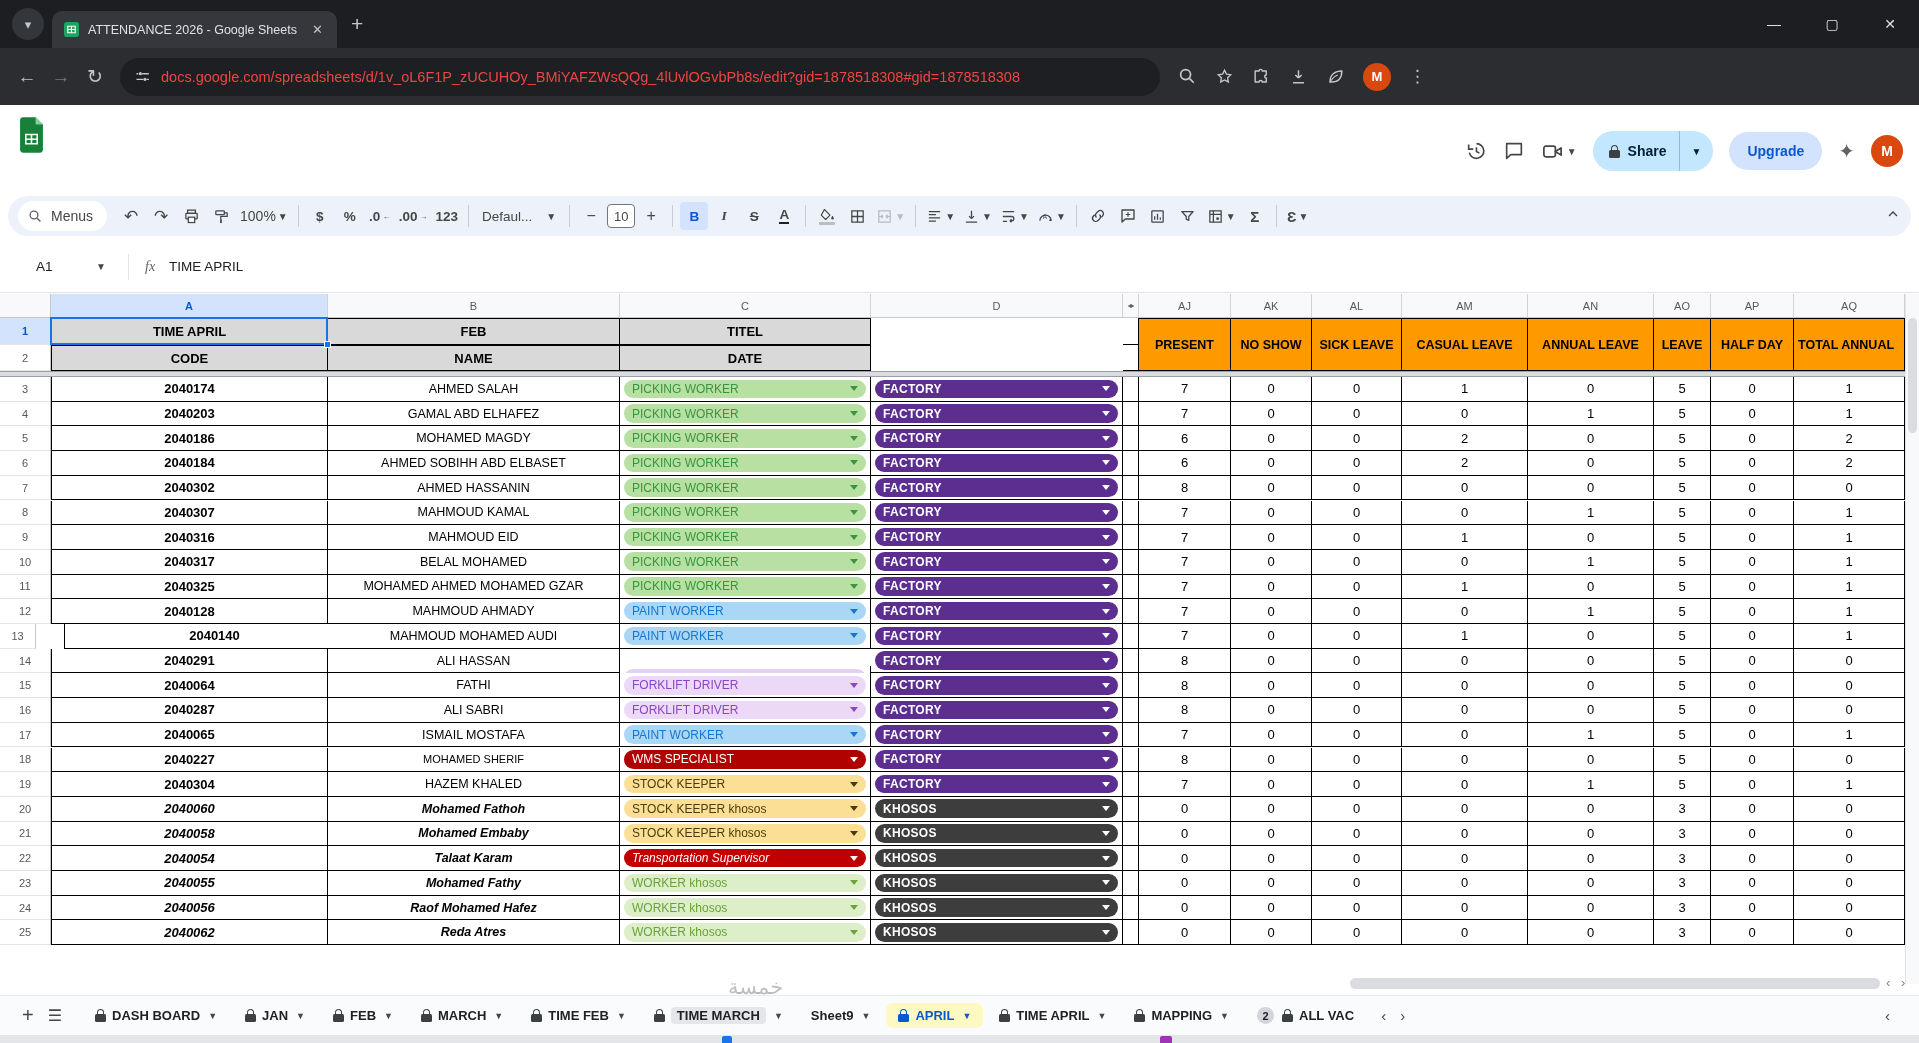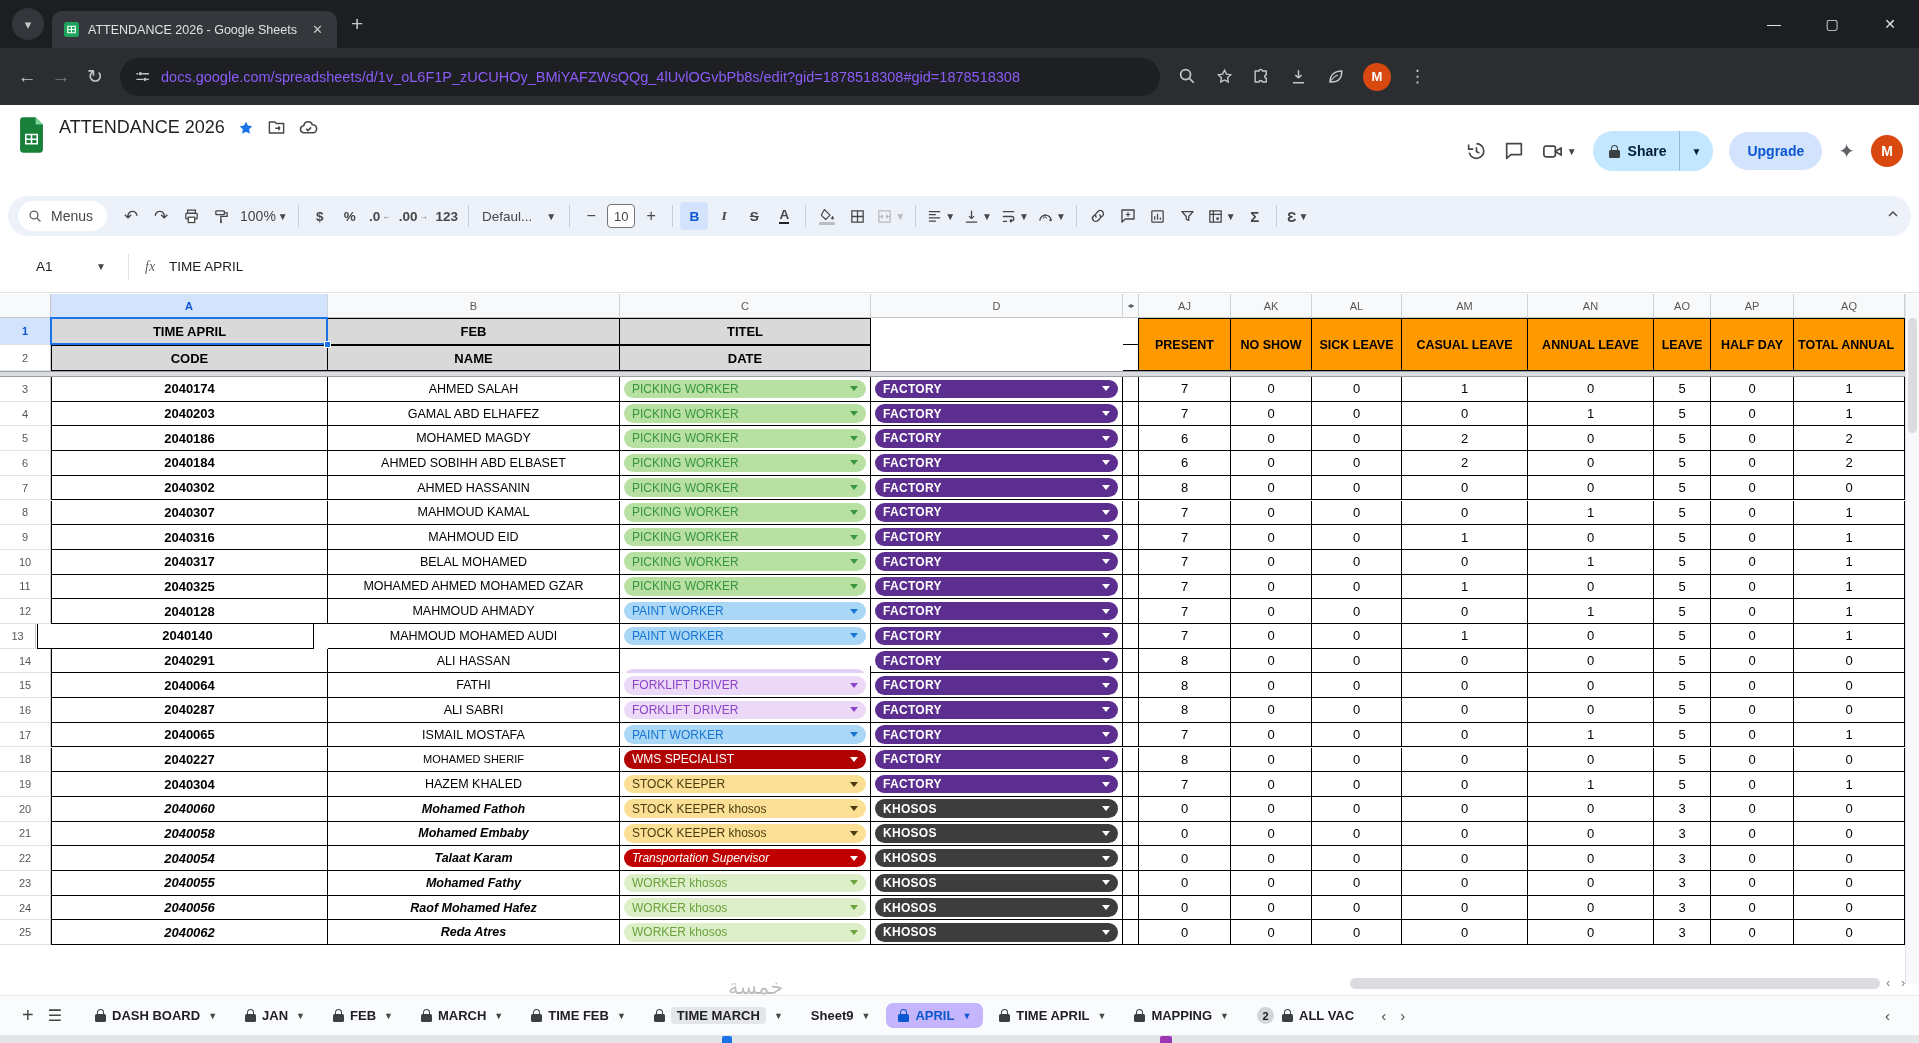--- a/index.html
+++ b/index.html
@@ -16,21 +16,21 @@
   .btab .ttl{flex:1;overflow:hidden;white-space:nowrap;text-overflow:ellipsis;}
   .btab .x{color:#c4c7c5;font-size:13px;padding:0 4px;}
   .newtab{color:#c4c7c5;font-size:21px;margin-left:14px;font-weight:400;}
   .winctl{margin-left:auto;display:flex;align-items:center;gap:0;height:100%;}
   .winctl span{width:58px;height:100%;display:flex;align-items:center;justify-content:center;color:#dfe1e5;font-size:14px;}
   .urlbar{position:absolute;left:0;top:48px;width:100%;height:57px;background:#2b2d31;display:flex;align-items:center;}
   .navic{color:#c4c7c5;font-size:19px;width:34px;text-align:center;}
   .navic.dim{color:#77797c;}
   .urlpill{flex:0 0 1040px;height:38px;background:#1d1f23;border-radius:19px;display:flex;align-items:center;
     margin-left:8px;padding:0 14px;gap:10px;}
-  .urltext{color:#8b5cf6;font-size:14.5px;white-space:nowrap;overflow:hidden;}
+  .urltext{color:#ef4444;font-size:14.5px;white-space:nowrap;overflow:hidden;}
   .uicons{display:flex;align-items:center;gap:18px;margin-left:18px;}
   .avatar{width:28px;height:28px;border-radius:50%;background:#d9480f;color:#fff;font-size:13px;font-weight:700;
     display:flex;align-items:center;justify-content:center;}
 
   
   .gshead{position:absolute;left:0;top:105px;width:100%;height:88px;background:#fff;display:flex;}
   .gslogo{margin:12px 14px 0 18px;}
   .titleblock{padding-top:12px;}
   .titlerow{display:flex;align-items:center;gap:12px;}
   .doctitle{font-size:18px;color:#1f1f1f;}
@@ -108,21 +108,21 @@
   .hsarrow{position:absolute;color:#80868b;font-size:13px;}
 
   
   .tabbar{position:absolute;left:0;top:995px;width:100%;height:40px;background:#fafbfd;display:flex;align-items:center;
     border-top:1px solid #e8eaed;}
   .tb-plus{font-size:20px;color:#444746;margin:0 14px 0 22px;}
   .tb-menu{font-size:16px;color:#444746;margin-right:22px;letter-spacing:-1px;}
   .stab{display:flex;align-items:center;gap:6px;padding:5px 12px;border-radius:7px;font-size:13px;color:#202124;
     font-weight:600;white-space:nowrap;}
   .stab .dd{font-size:9px;color:#444746;margin-left:2px;}
-  .stab.active{background:#c4b5fd;color:#0b57d0;}
+  .stab.active{background:#fef9c3;color:#0b57d0;}
   .stab.active .dd{color:#0b57d0;}
   .lbl-muted{background:#e4e6e9;border-radius:4px;padding:1px 6px;}
   .clip{max-width:58px;overflow:hidden;}
   .lock{position:relative;width:11px;height:13px;display:inline-block;flex:0 0 11px;}
   .lock i{position:absolute;left:0;bottom:0;width:11px;height:8px;background:#3c4043;border-radius:1.5px;}
   .lock b{position:absolute;left:2px;top:0;width:7px;height:7px;border:1.6px solid #3c4043;border-bottom:none;border-radius:4px 4px 0 0;}
   .stab.active .lock i{background:#0b57d0;}
   .stab.active .lock b{border-color:#0b57d0;}
   .badge2{width:17px;height:17px;border-radius:50%;background:#d2d5d9;color:#202124;font-size:11px;font-weight:700;
     display:flex;align-items:center;justify-content:center;margin-right:2px;}
@@ -197,34 +197,20 @@
   <div class="gshead">
     <div class="gslogo">
       <svg width="27" height="36" viewBox="0 0 26 34">
           <path d="M2 3a3 3 0 0 1 3-3h12l7 7v24a3 3 0 0 1-3 3H5a3 3 0 0 1-3-3z" fill="#188038"></path>
           <path d="M17 0l7 7h-7z" fill="#7fd49a"></path>
           <path d="M7.5 16.5h11v9h-11z" fill="none" stroke="#fff" stroke-width="1.5"></path>
           <path d="M7.5 21h11M13 16.5v9" stroke="#fff" stroke-width="1.5"></path>
         </svg>
     </div>
     <div class="titleblock">
-      <div class="titlerow">
-        <span class="doctitle">ATTENDANCE 2026</span>
-        <svg width="18" height="18" viewBox="0 0 24 24">
-            <path d="M12 3.5l2.6 5.3 5.8.9-4.2 4.1 1 5.8-5.2-2.7-5.2 2.7 1-5.8-4.2-4.1 5.8-.9z" fill="#1a73e8"></path>
-          </svg>
-        <svg width="19" height="19" viewBox="0 0 24 24">
-            <path d="M3 5h7l2 2h9v12H3z" fill="none" stroke="#444746" stroke-width="1.8" stroke-linejoin="round"></path>
-            <path d="M10.5 13h6m0 0l-2.2-2.2M16.5 13l-2.2 2.2" stroke="#444746" stroke-width="1.8" fill="none"></path>
-          </svg>
-        <svg width="21" height="21" viewBox="0 0 24 24">
-            <path d="M7 18a4 4 0 0 1-.3-8A5 5 0 0 1 16.4 8.8 4 4 0 0 1 17 18z" fill="none" stroke="#444746" stroke-width="1.8" stroke-linejoin="round"></path>
-            <path d="M9.3 13.4l2.1 2.1 3.6-3.6" stroke="#444746" stroke-width="1.8" fill="none"></path>
-          </svg>
-      </div>
     </div>
     <div class="headright">
       <svg width="22" height="22" viewBox="0 0 24 24">
           <path d="M12.5 4a8 8 0 1 1-7.8 9.8" fill="none" stroke="#444746" stroke-width="1.8"></path>
           <path d="M4 5v5h5" fill="none" stroke="#444746" stroke-width="1.8"></path>
           <path d="M12.5 8v4.5l3.2 1.8" fill="none" stroke="#444746" stroke-width="1.8"></path>
         </svg>
       <svg width="22" height="22" viewBox="0 0 24 24">
           <path d="M4 4h16v12H8.5L4 20z" fill="none" stroke="#444746" stroke-width="1.8" stroke-linejoin="round"></path>
         </svg>
@@ -683,21 +669,21 @@
       <div class="gc" style="left: 1123px; top: 305.3px; width: 16px; height: 24.7px;"></div>
       <div class="gc val" style="left: 1139px; top: 305.3px; width: 92px; height: 24.7px;">7</div>
       <div class="gc val" style="left: 1231px; top: 305.3px; width: 81px; height: 24.7px;">0</div>
       <div class="gc val" style="left: 1312px; top: 305.3px; width: 90px; height: 24.7px;">0</div>
       <div class="gc val" style="left: 1402px; top: 305.3px; width: 126px; height: 24.7px;">0</div>
       <div class="gc val" style="left: 1528px; top: 305.3px; width: 126px; height: 24.7px;">1</div>
       <div class="gc val" style="left: 1654px; top: 305.3px; width: 57px; height: 24.7px;">5</div>
       <div class="gc val" style="left: 1711px; top: 305.3px; width: 83px; height: 24.7px;">0</div>
       <div class="gc val" style="left: 1794px; top: 305.3px; width: 111px; height: 24.7px;">1</div>
       <div class="gc rowh" style="left: 0px; top: 330px; width: 36px; height: 24.7px;">13</div>
-      <div class="gc code bleft" style="left: 37px; top: 330px; width: 277px; height: 24.7px; padding-left: 24px;">2040140</div>
+      <div class="gc code bleft" style="left: 64px; top: 330px; width: 277px; height: 24.7px; padding-left: 24px;">2040140</div>
       <div class="gc" style="left: 328px; top: 330px; width: 292px; height: 24.7px; font-size: 12.5px;">MAHMOUD MOHAMED AUDI</div>
       <div class="gc pc" style="left: 620px; top: 330px; width: 251px; height: 24.7px; position: absolute;">
         <div class="pill" style="background: rgb(169, 215, 245); color: rgb(23, 118, 209);">
           <span>PAINT WORKER</span>
           <span class="tri" style="border-top-color: rgb(23, 118, 209);"></span>
         </div>
       </div>
       <div class="gc pc" style="left: 871px; top: 330px; width: 252px; height: 24.7px;">
         <div class="pill dept" style="background: rgb(91, 46, 144); color: rgb(255, 255, 255);">
           <span>FACTORY</span>

